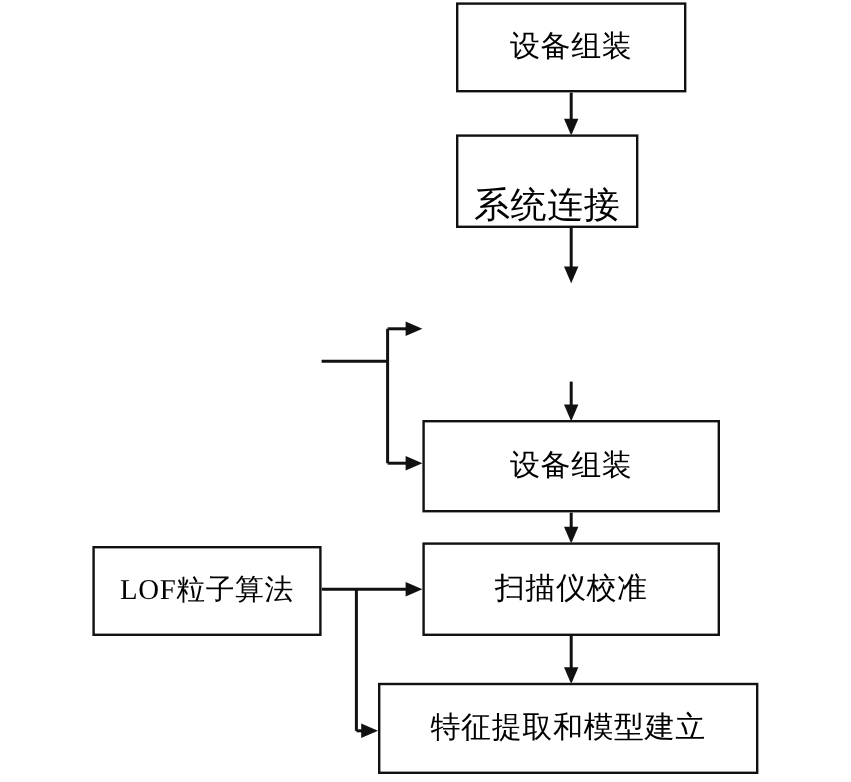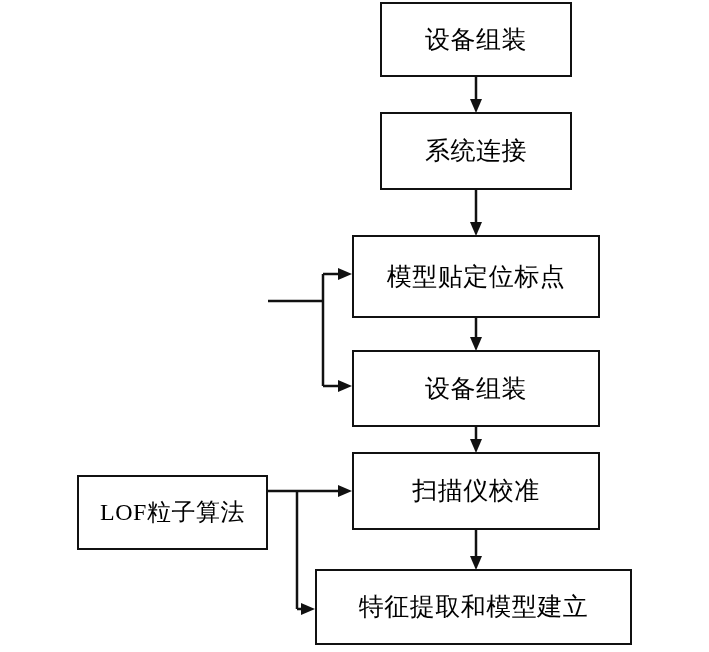--- a/index.html
+++ b/index.html
@@ -29,25 +29,25 @@
     letter-spacing: 0.5px;
     line-height: 1.1;
     z-index: 3;
   }
   .node .label {
     display: block;
     white-space: nowrap;
   }
   
   #n-equip-assembly   { left: 380px; top: 2px;   width: 192px; height: 75px;  font-size: 25px; }
-  #n-system-connect   { left: 380px; top: 112px; width: 192px; height: 78px;  font-size: 25px; }
+  #n-system-connect   { left: 380px; top: 112px; width: 152px; height: 78px;  font-size: 30px; align-items: flex-end; }
   #n-marker-attach    { left: 352px; top: 235px; width: 248px; height: 83px;  font-size: 25px; }
   #n-scan-stage       { left: 77px;  top: 263px; width: 191px; height: 77px;  font-size: 25px; }
   #n-scanner-calib    { left: 352px; top: 350px; width: 248px; height: 77px;  font-size: 25px; }
-  #n-lof-algorithm    { left: 77px;  top: 455px; width: 191px; height: 75px;  font-size: 24px; margin-top: 20px; }
+  #n-lof-algorithm    { left: 77px;  top: 455px; width: 191px; height: 75px;  font-size: 24px; }
   #n-pointcloud-fit   { left: 352px; top: 452px; width: 248px; height: 78px;  font-size: 25px; }
   #n-feature-model    { left: 315px; top: 569px; width: 317px; height: 76px;  font-size: 25px; }
 
   
   #edges {
     position: absolute;
     left: 0;
     top: 0;
     width: 709px;
     height: 652px;
@@ -118,23 +118,20 @@
   </svg>
 
   <div class="node" id="n-equip-assembly">
     <span class="label">设备组装</span>
   </div>
 
   <div class="node" id="n-system-connect">
     <span class="label">系统连接</span>
   </div>
 
-  <div class="node" id="n-marker-attach">
-    <span class="label">模型贴定位标点</span>
-  </div>
 
 
   <div class="node" id="n-scanner-calib">
     <span class="label">设备组装</span>
   </div>
 
   <div class="node" id="n-lof-algorithm">
     <span class="label">LOF粒子算法</span>
   </div>
 

